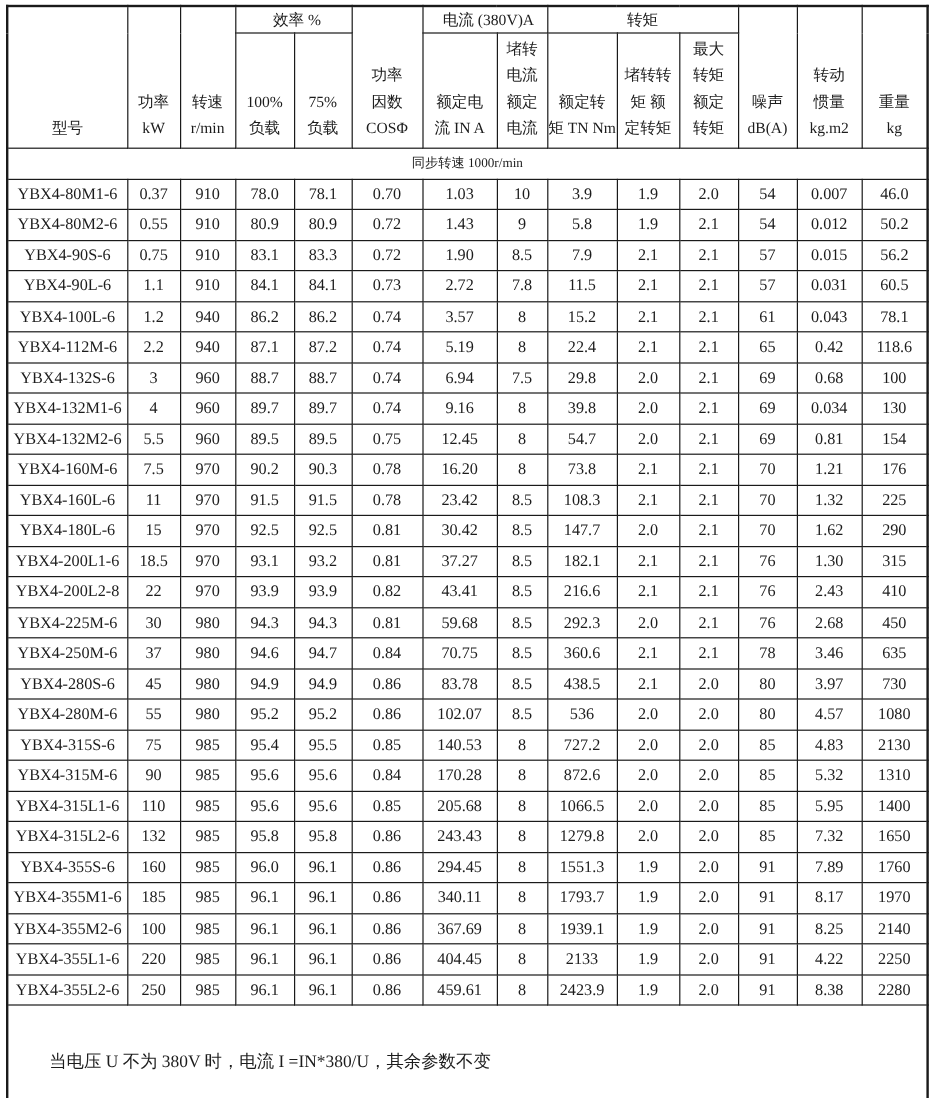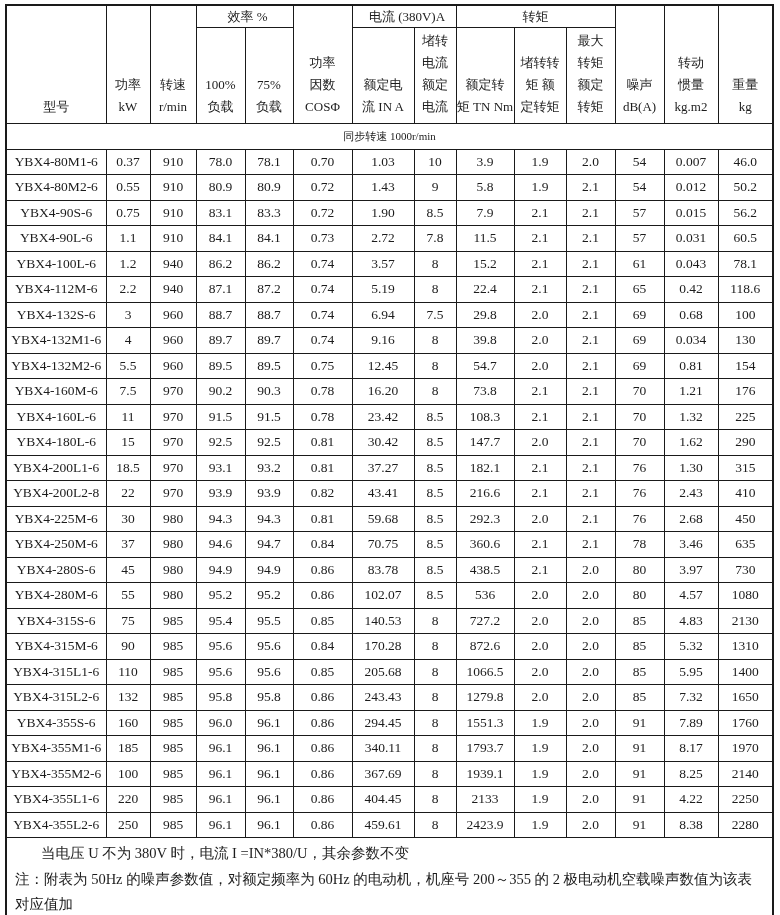--- a/index.html
+++ b/index.html
@@ -63,21 +63,21 @@
   }
   
   .spec td.footnote-cell {
     text-align: left;
     font-size: 14.5px;
     line-height: 25.5px;
     padding: 3px 8px 4px 8px;
     vertical-align: top;
     white-space: normal;
   }
-  .fn-line { display: block; }
+  .fn-line { display: block; margin-top: 32px; }
   .fn-indent { padding-left: 26px; }
 </style>
 </head>
 <body>
 
 <div class="page">
   <table class="spec">
     <colgroup>
       <col style="width:100px">
         <col style="width:44px">

